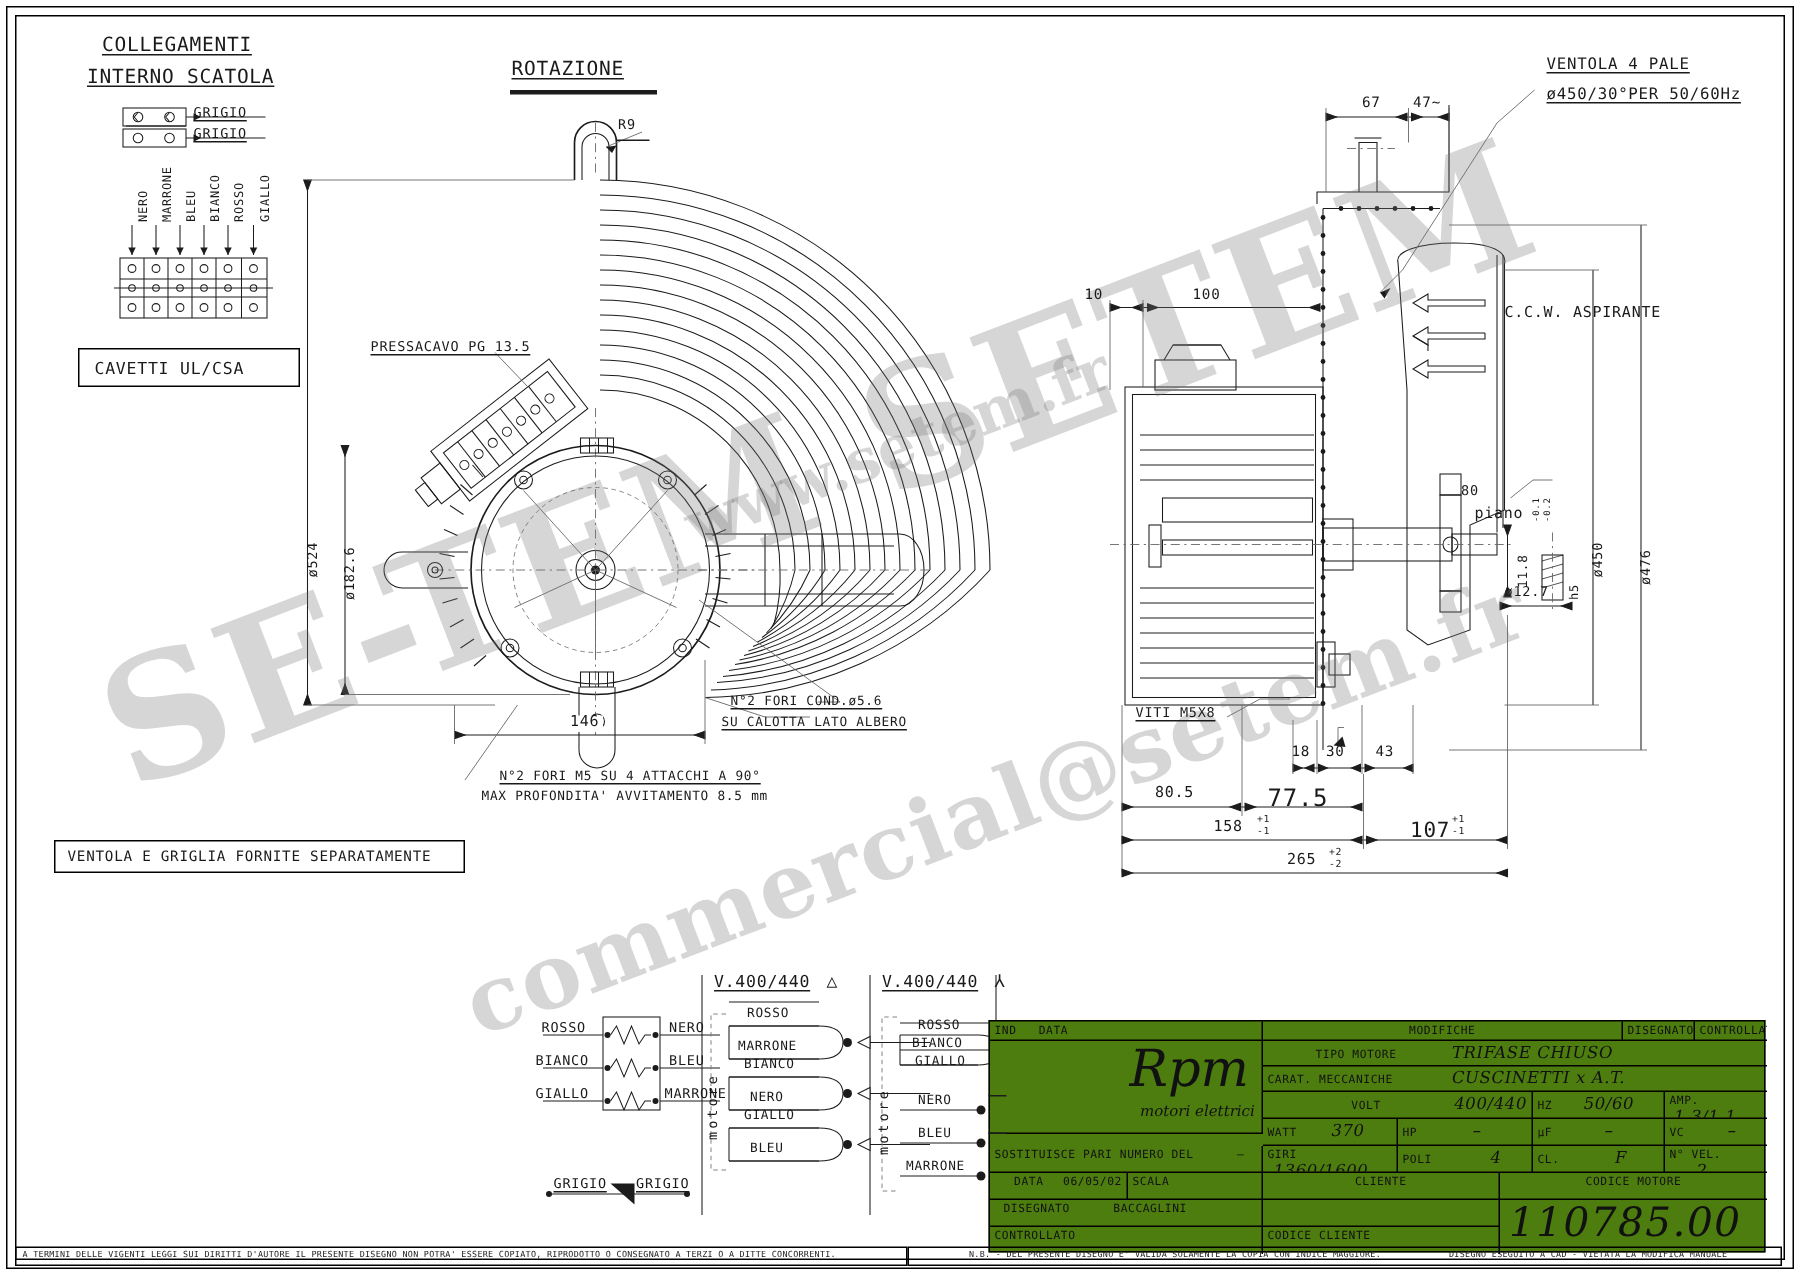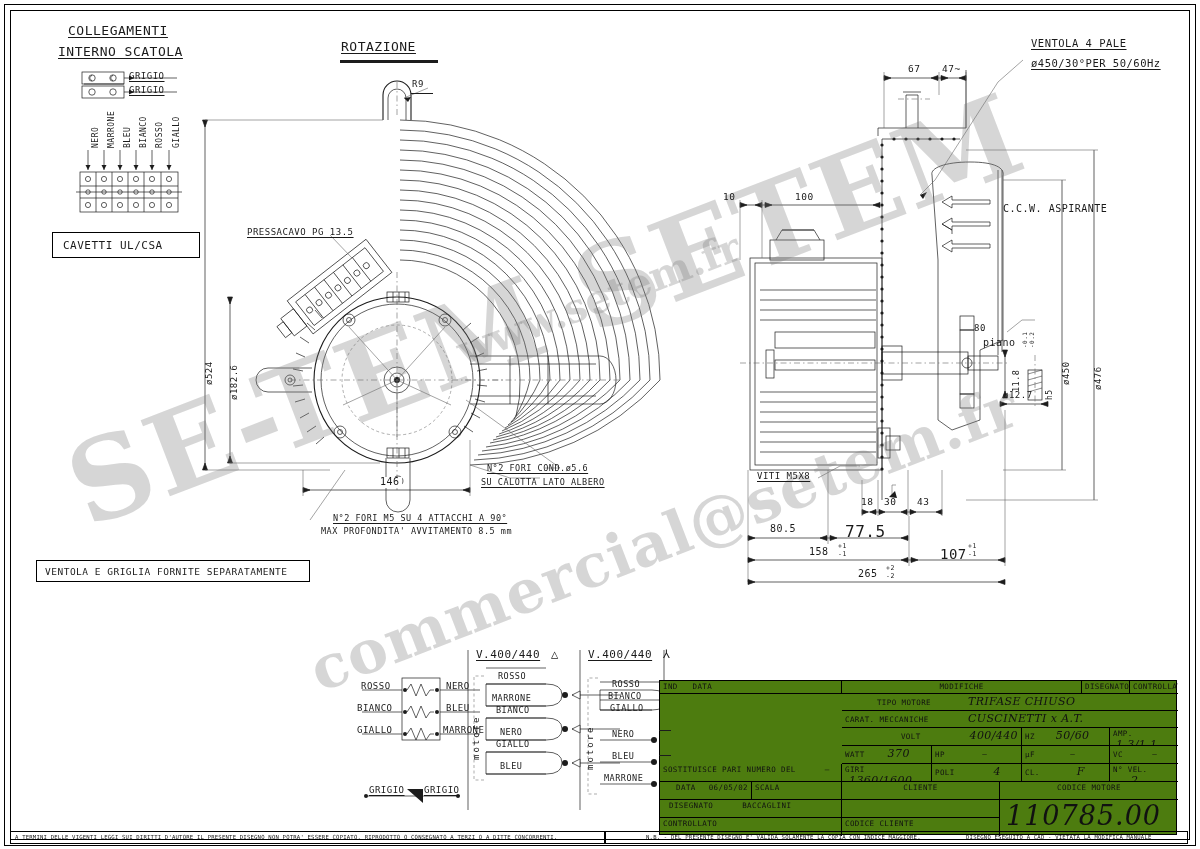--- a/index.html
+++ b/index.html
@@ -727,20 +727,24 @@
 
   <div id="tb">
 
     <div class="cell lbl" style="left:0;top:0;width:182px;height:13px;border-left:none;">
       <span>IND</span>&nbsp;&nbsp;&nbsp;<span>DATA</span>
     </div>
     <div class="cell lbl ctr" style="left:182px;top:0;width:240px;height:13px;">MODIFICHE</div>
     <div class="cell lbl ctr" style="left:422px;top:0;width:48px;height:13px;">DISEGNATO</div>
     <div class="cell lbl ctr" style="left:470px;top:0;width:48px;height:13px;border-right:none;">CONTROLLATO</div>
 
+    <div class="cell" style="left:0;top:13px;width:182px;height:62px;border-left:none;">
+      <div class="ital" style="position:absolute;left:93px;top:2px;font-size:34px;line-height:1;">Rpm</div>
+      <div class="ital" style="position:absolute;left:100px;top:42px;font-size:10px;">motori elettrici</div>
+    </div>
 
     <div class="cell lbl" style="left:182px;top:13px;width:336px;height:17px;border-right:none;">
       <span style="display:inline-block;width:118px;text-align:center;">TIPO MOTORE</span>
       <span class="val">TRIFASE CHIUSO</span>
     </div>
 
     <div class="cell lbl" style="left:182px;top:30px;width:336px;height:17px;border-right:none;">
       <span style="display:inline-block;width:118px;">CARAT. MECCANICHE</span>
       <span class="val">CUSCINETTI x A.T.</span>
     </div>

